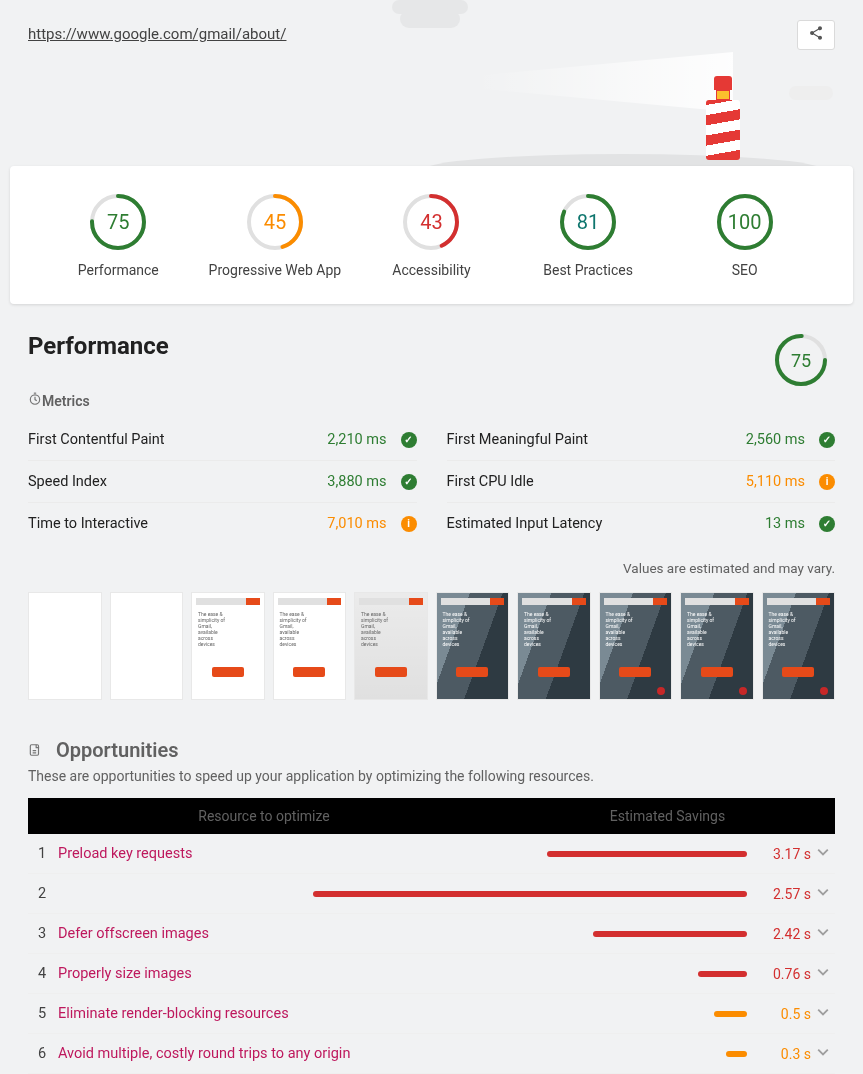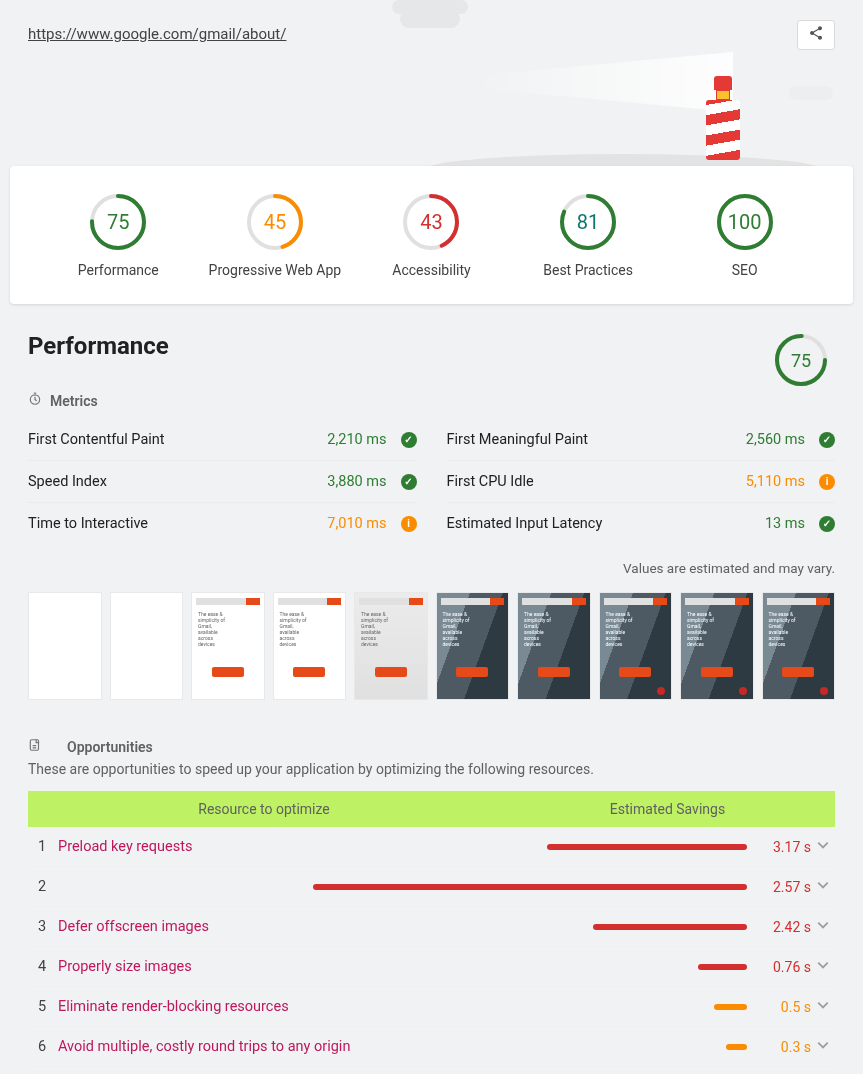--- a/index.html
+++ b/index.html
@@ -40,21 +40,21 @@
   .gauge-label { font-size:14px; color:#424242; text-align:center;}
   .score-scale { text-align:right; padding: 6px 24px 4px; font-size:13px; color:#616161; display:flex; justify-content:flex-end; align-items:center; gap:14px;}
   .pill { display:inline-block; width:16px; height:8px; border-radius:4px; margin-right:4px; vertical-align:middle;}
   .pill.red{background:#e53935;} .pill.orange{background:#fb8c00;} .pill.green{background:#2e7d32;}
 
   .section { padding: 28px 28px 10px;}
   .sec-title { font-size:24px; color:#212121; margin-bottom:16px;}
   .perf-header { display:flex; align-items:flex-start; justify-content:space-between;}
   .mini-gauge { width:56px; height:56px; position:relative; margin-right: 6px;}
   .mini-gauge .gauge-num{font-size:18px;}
-  .metrics-head { display:flex; align-items:center; gap:8px; color:#616161; font-size:14px; font-weight:600; margin: 4px 0 10px;}
+  .metrics-head { display:flex; align-items:center; color:#616161; font-size:14px; font-weight:600; margin: 4px 0 10px;}
   .metrics-grid { display:flex; gap:30px;}
   .metrics-col { flex:1;}
   .metric-row { display:flex; justify-content:space-between; align-items:center; padding:12px 0; border-bottom:1px solid #ebebeb; font-size:14.5px;}
   .metric-row:last-child{border-bottom:none;}
   .metric-name{color:#212121;}
   .metric-val{display:flex; align-items:center; gap:14px;}
   .badge{width:16px;height:16px;border-radius:50%;display:inline-flex;align-items:center;justify-content:center;color:#fff;font-size:10px;font-weight:bold;}
   .badge.pass{background:#2e7d32;} .badge.warn{background:#fb8c00;}
   .val-green{color:#2e7d32;} .val-orange{color:#fb8c00;}
   .estimated-note{ text-align:right; color:#616161; font-size:13.5px; margin-top:16px;}
@@ -66,23 +66,23 @@
   .frame .hero{position:absolute;inset:0;}
   .frame .txt{position:absolute; top:18px; left:6px; right:20px; color:#666; line-height:1.2;}
   .frame .btn{position:absolute; bottom:22px; left:50%; transform:translateX(-50%); width:32px; height:10px; background:#e64a19; border-radius:2px;}
   .frame .topaccent{position:absolute; top:5px; right:4px; width:14px; height:7px; background:#e64a19;} 
   .frame.load4 .hero{ background: linear-gradient(rgba(0,0,0,.08),rgba(0,0,0,.12));} 
   .frame.load5 .hero{ background: linear-gradient(110deg,#7a8a94 30%,#4d5a63 30% 60%, #2e3a42 60%);} 
   .frame.load5 .txt{color:#fff;}
   .frame .footdot{position:absolute;bottom:4px;right:6px;width:8px;height:8px;border-radius:50%;background:#c62828;}
 
   .opps{ padding: 0 28px 28px;}
-  .opps-head{ display:flex; align-items:center; gap:25px; color:#616161; font-size:14px; font-weight:600; margin:18px 0 6px;}
+  .opps-head{ display:flex; align-items:center; gap:14px; color:#616161; font-size:20px; font-weight:600; margin:18px 0 6px;}
   .opps-desc{ font-size:14px; color:#616161; margin-bottom:14px;}
-  .opps-table-head{ display:flex; background:#bef264; padding:10px 0; font-size:14px; color:#616161;}
+  .opps-table-head{ display:flex; background:#000000; padding:10px 0; font-size:14px; color:#616161;}
   .col-res{ flex:0 0 472px; text-align:center;}
   .col-sav{ flex:1; text-align:center;}
   .opp-row{ display:flex; align-items:center; padding:11px 0; border-bottom:1px solid #efefef; font-size:14.5px;}
   .opp-idx{ width:30px; padding-left:10px; color:#424242;}
   .opp-name{ flex:0 0 432px; color:#be185d;}
   .opp-bar-area{ flex:1; position:relative; height:6px; margin-right:10px; overflow: hidden;}
   .opp-bar{ position:absolute; right:0; top:0; height:6px; border-radius:3px;}
   .opp-bar.red{background:#d32f2f;} .opp-bar.orange{background:#fb8c00;}
   .opp-val{ width:54px; text-align:right; font-size:14px;}
   .opp-val.red{color:#d32f2f;} .opp-val.orange{color:#fb8c00;}

